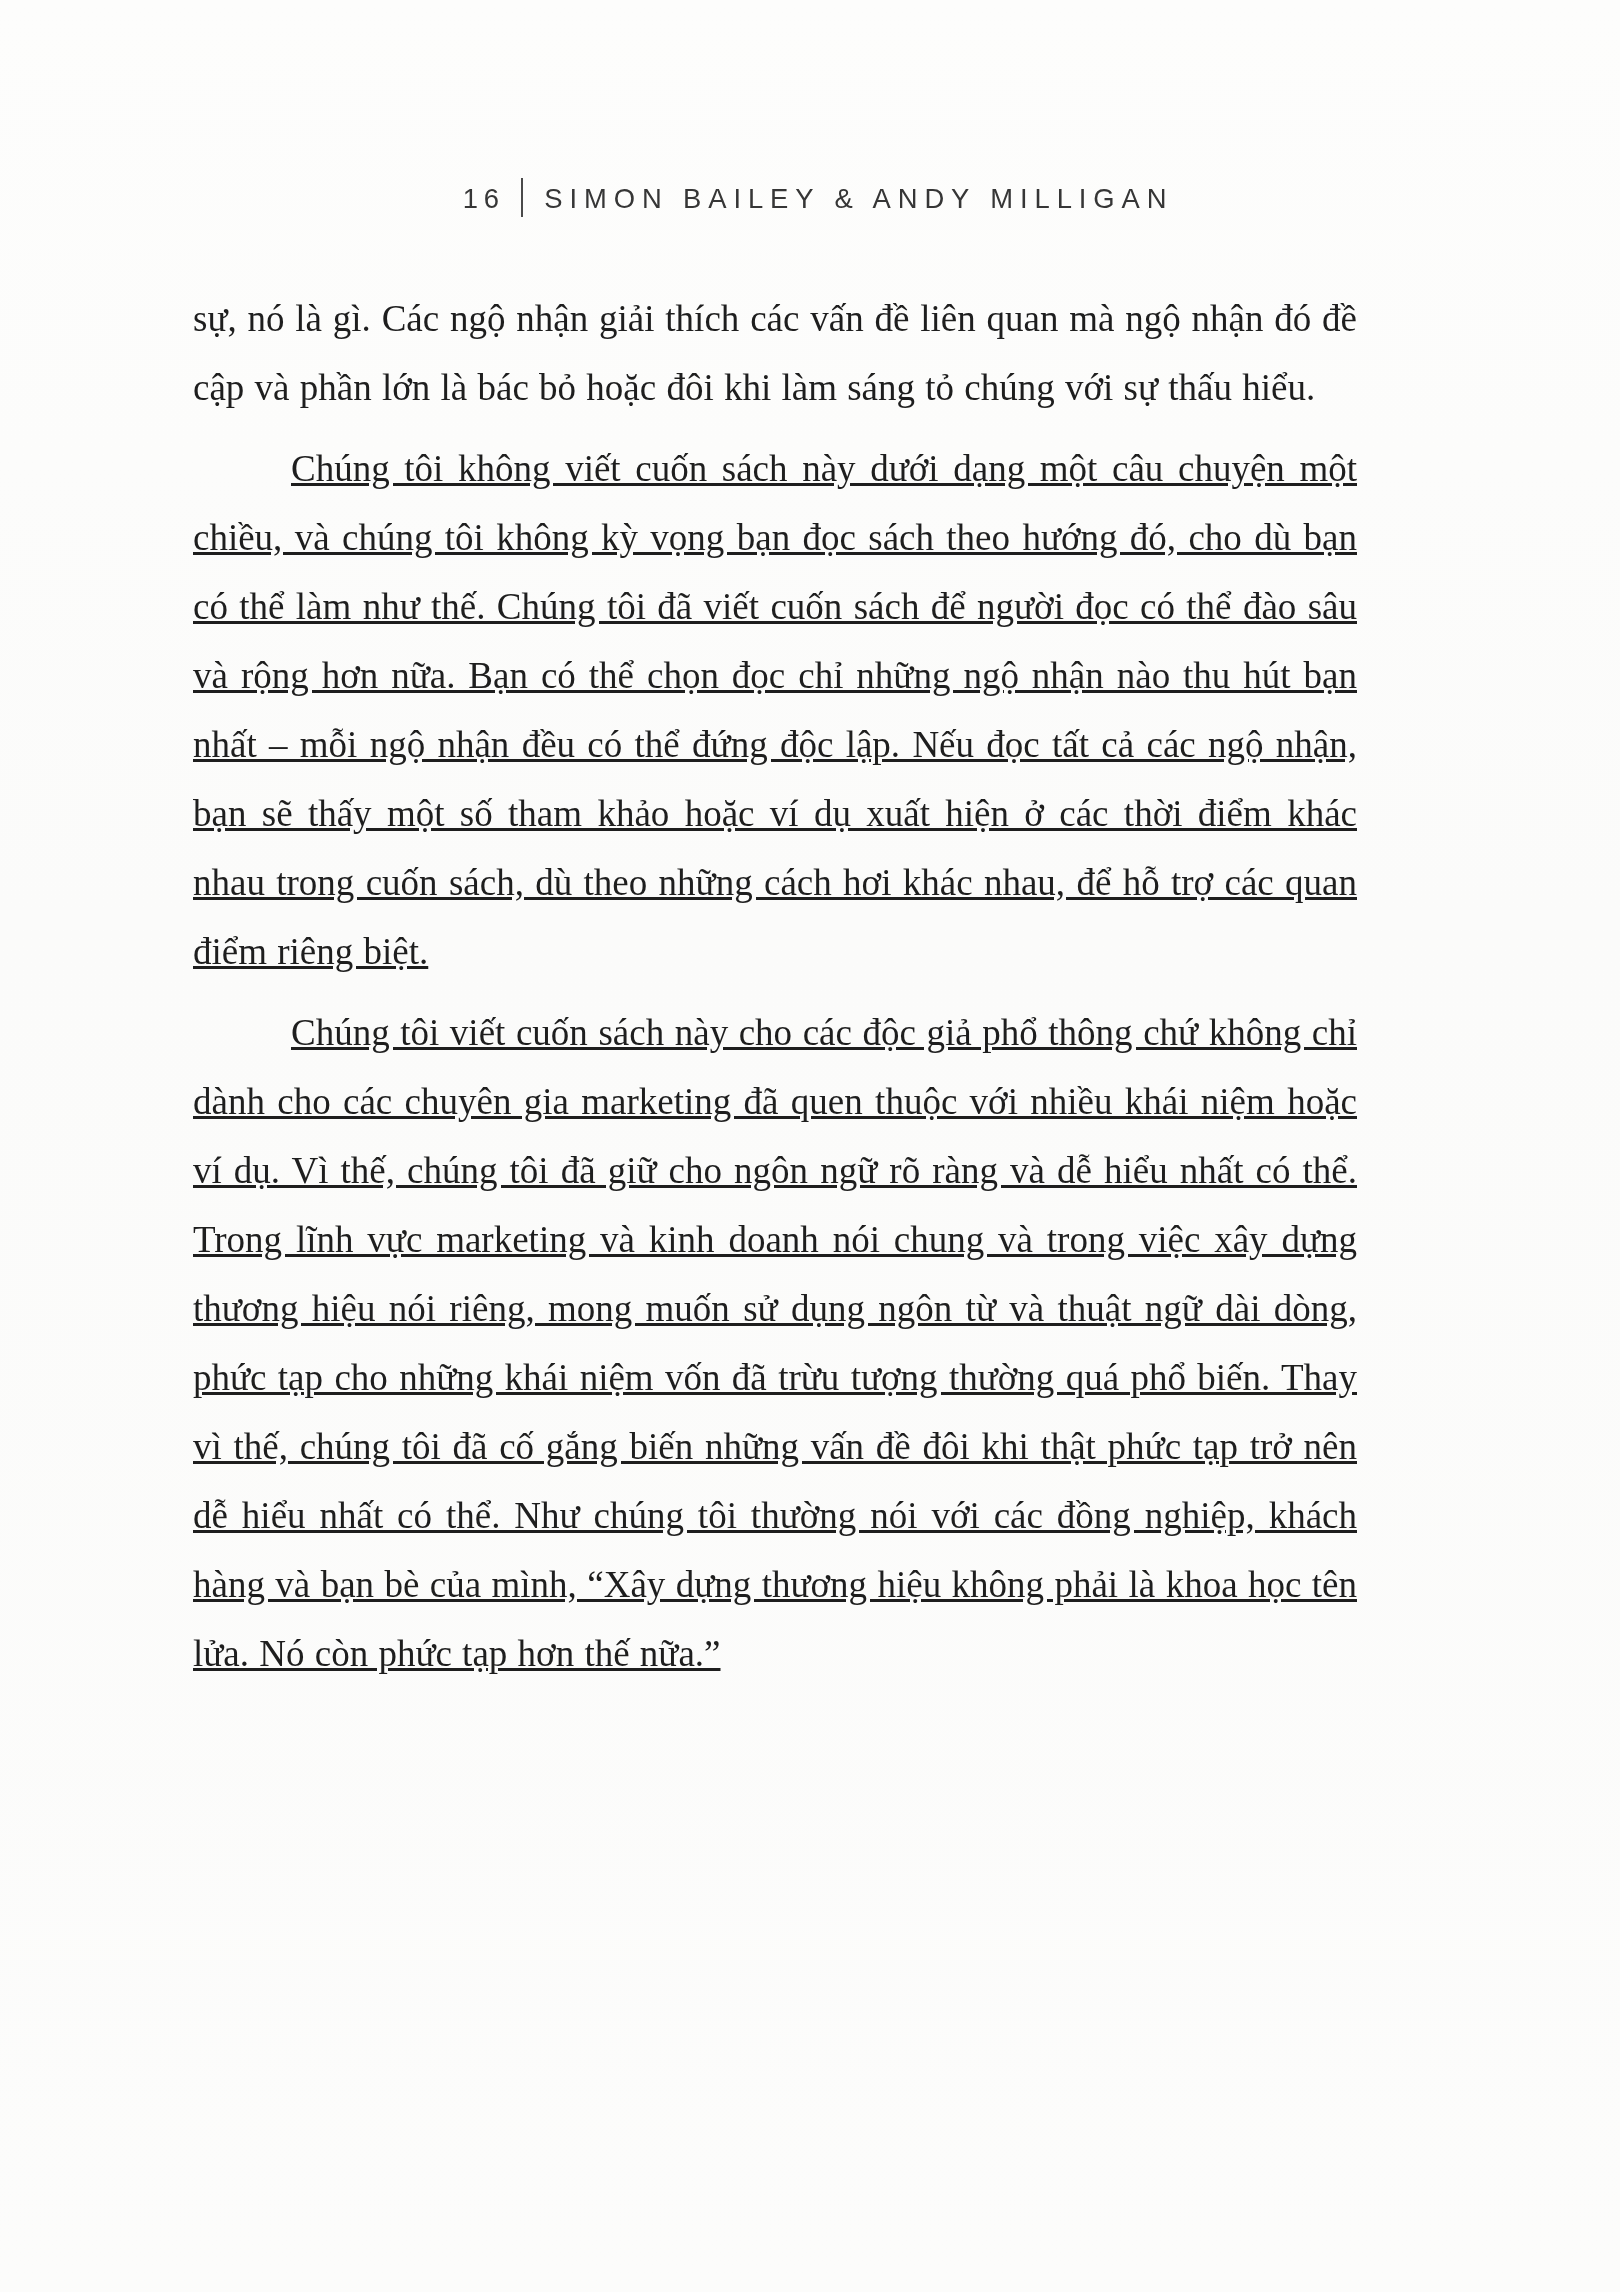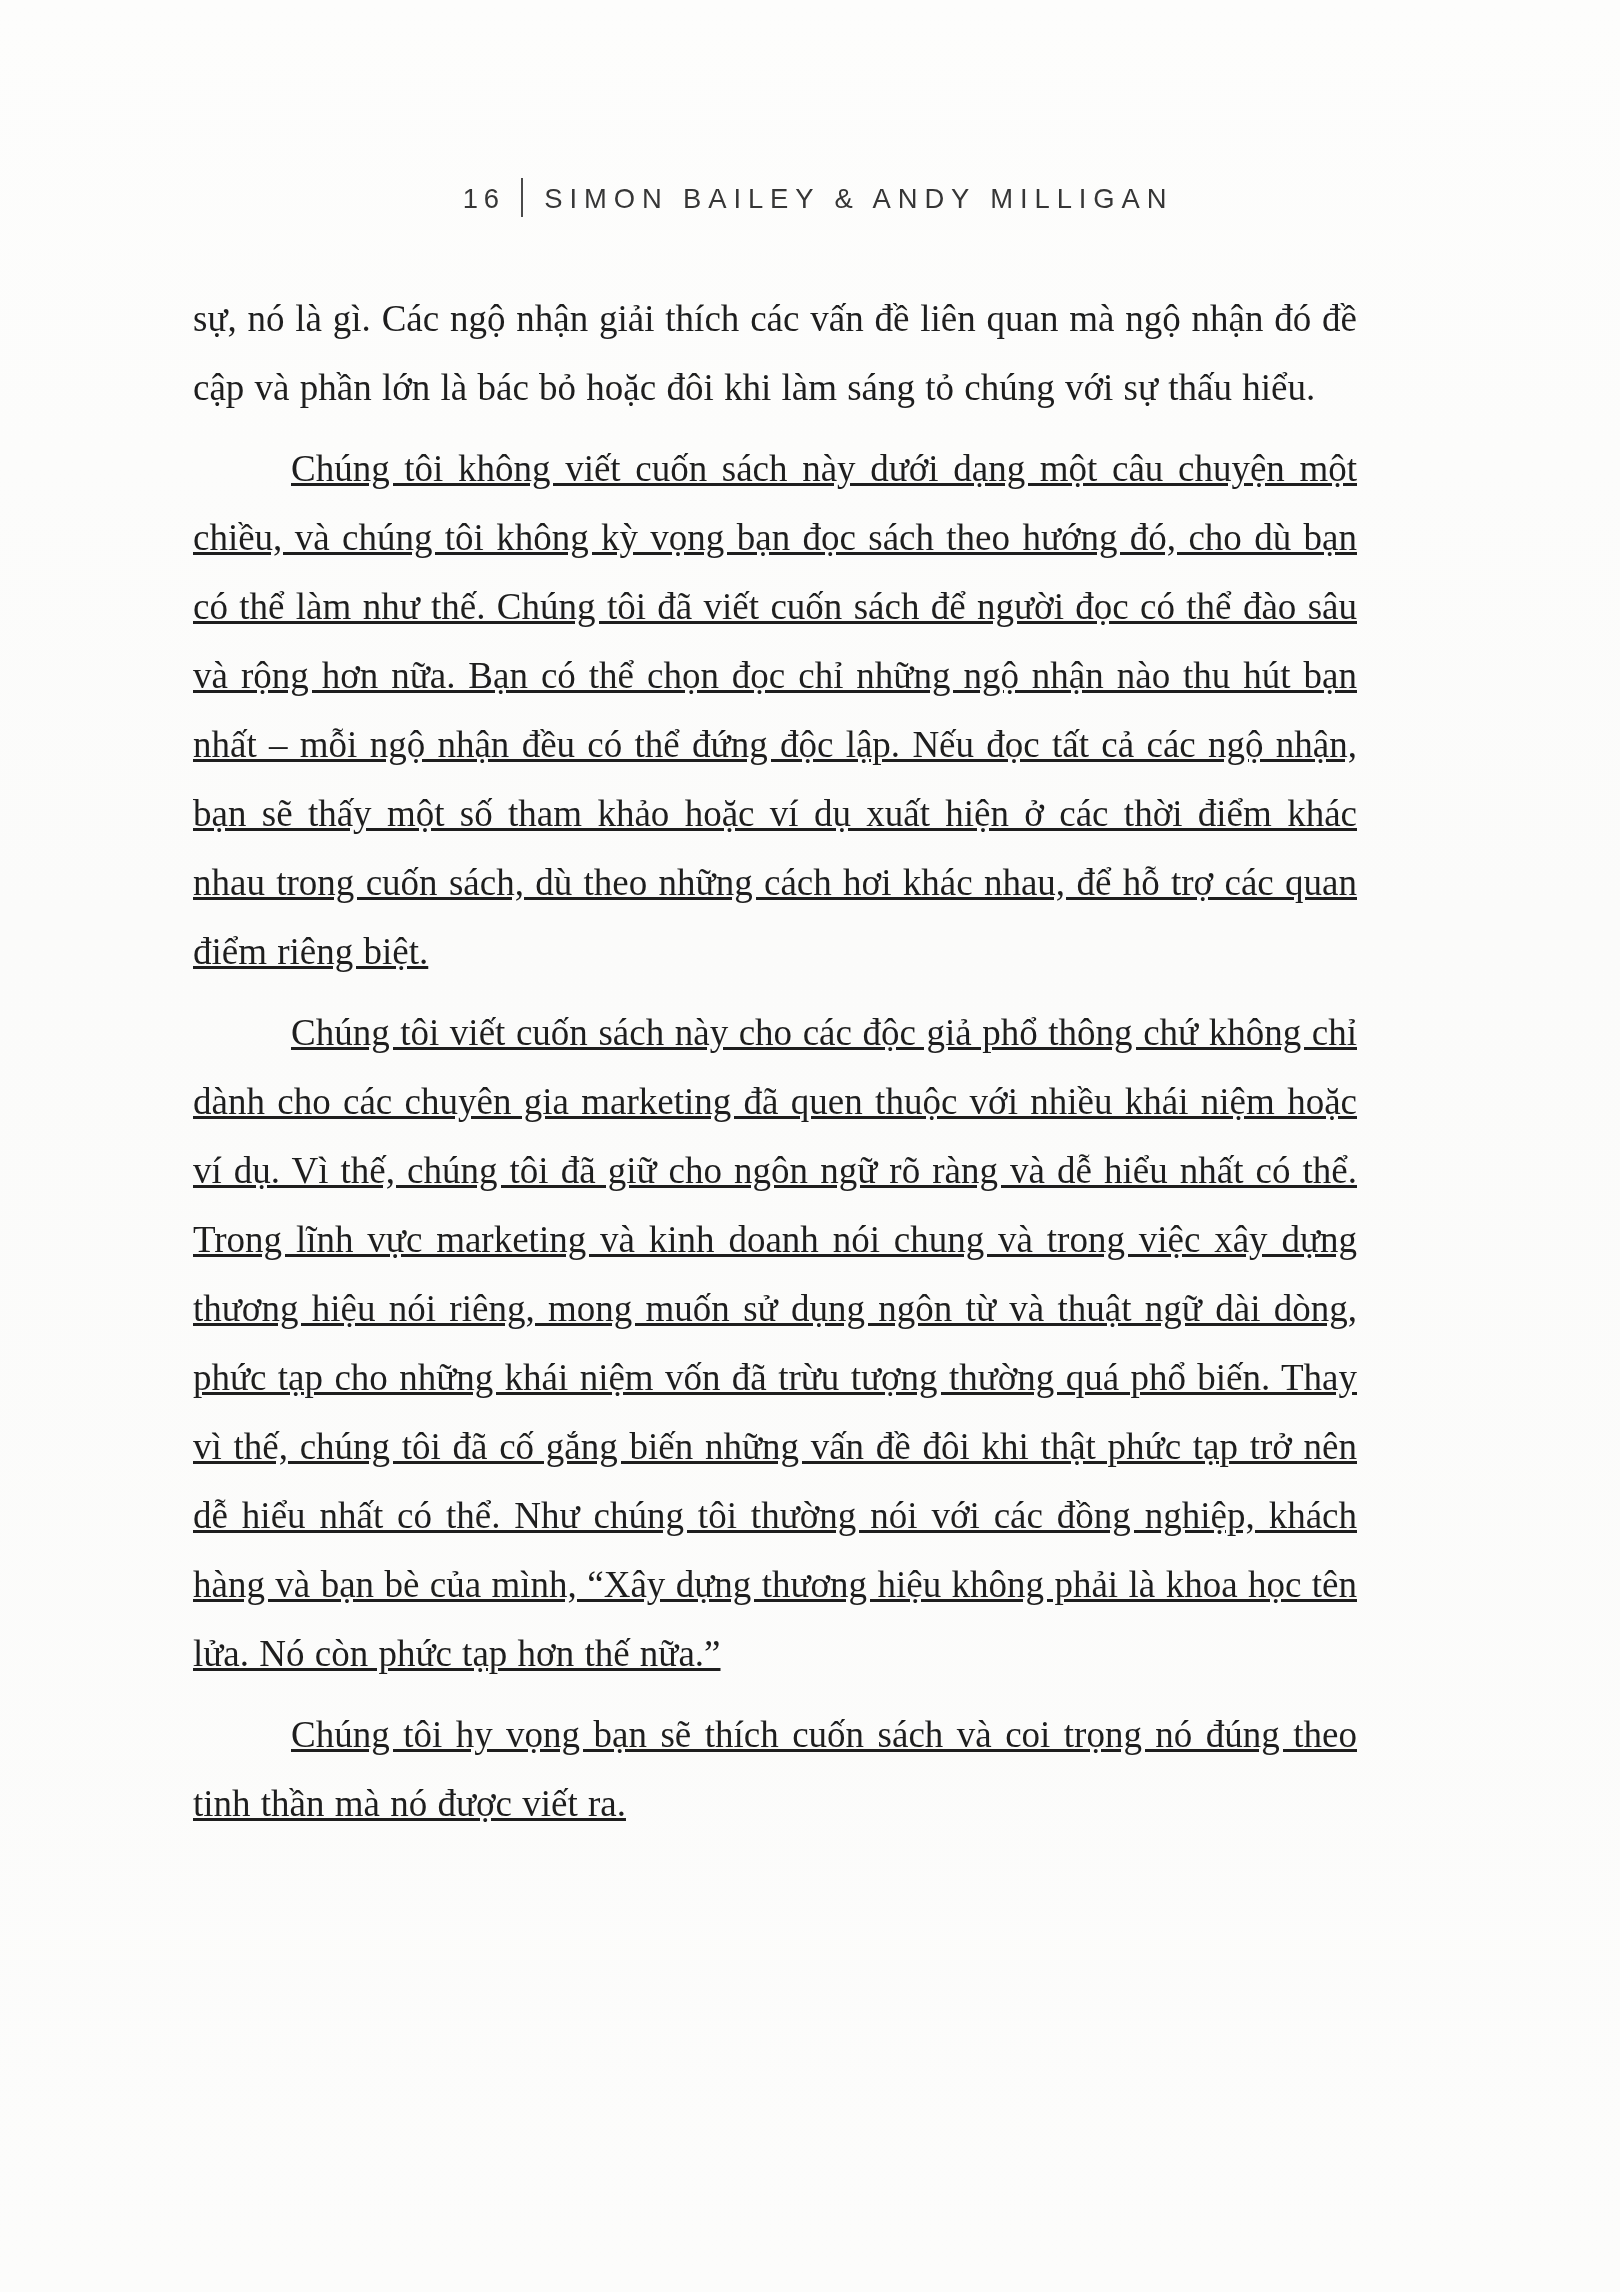--- a/index.html
+++ b/index.html
@@ -72,17 +72,16 @@
 <div class="page">
 
   <div class="running-header">
     <span class="pgnum">16</span><span class="divider"></span><span class="title">SIMON BAILEY &amp; ANDY MILLIGAN</span>
   </div>
 
   <div class="body-text">
       <p>sự, nó là gì. Các ngộ nhận giải thích các vấn đề liên quan mà ngộ nhận đó đề cập và phần lớn là bác bỏ hoặc đôi khi làm sáng tỏ chúng với sự thấu hiểu.</p>
       <p class="indent">Chúng tôi không viết cuốn sách này dưới dạng một câu chuyện một chiều, và chúng tôi không kỳ vọng bạn đọc sách theo hướng đó, cho dù bạn có thể làm như thế. Chúng tôi đã viết cuốn sách để người đọc có thể đào sâu và rộng hơn nữa. Bạn có thể chọn đọc chỉ những ngộ nhận nào thu hút bạn nhất – mỗi ngộ nhận đều có thể đứng độc lập. Nếu đọc tất cả các ngộ nhận, bạn sẽ thấy một số tham khảo hoặc ví dụ xuất hiện ở các thời điểm khác nhau trong cuốn sách, dù theo những cách hơi khác nhau, để hỗ trợ các quan điểm riêng biệt.</p>
       <p class="indent">Chúng tôi viết cuốn sách này cho các độc giả phổ thông chứ không chỉ dành cho các chuyên gia marketing đã quen thuộc với nhiều khái niệm hoặc ví dụ. Vì thế, chúng tôi đã giữ cho ngôn ngữ rõ ràng và dễ hiểu nhất có thể. Trong lĩnh vực marketing và kinh doanh nói chung và trong việc xây dựng thương hiệu nói riêng, mong muốn sử dụng ngôn từ và thuật ngữ dài dòng, phức tạp cho những khái niệm vốn đã trừu tượng thường quá phổ biến. Thay vì thế, chúng tôi đã cố gắng biến những vấn đề đôi khi thật phức tạp trở nên dễ hiểu nhất có thể. Như chúng tôi thường nói với các đồng nghiệp, khách hàng và bạn bè của mình, “Xây dựng thương hiệu không phải là khoa học tên lửa. Nó còn phức tạp hơn thế nữa.”</p>
-      <p class="indent">Chúng tôi hy vọng bạn sẽ thích cuốn sách và coi trọng nó đúng theo tinh thần mà nó được viết ra.</p>
     </div>
 
 </div>
 
 
 </body></html>

